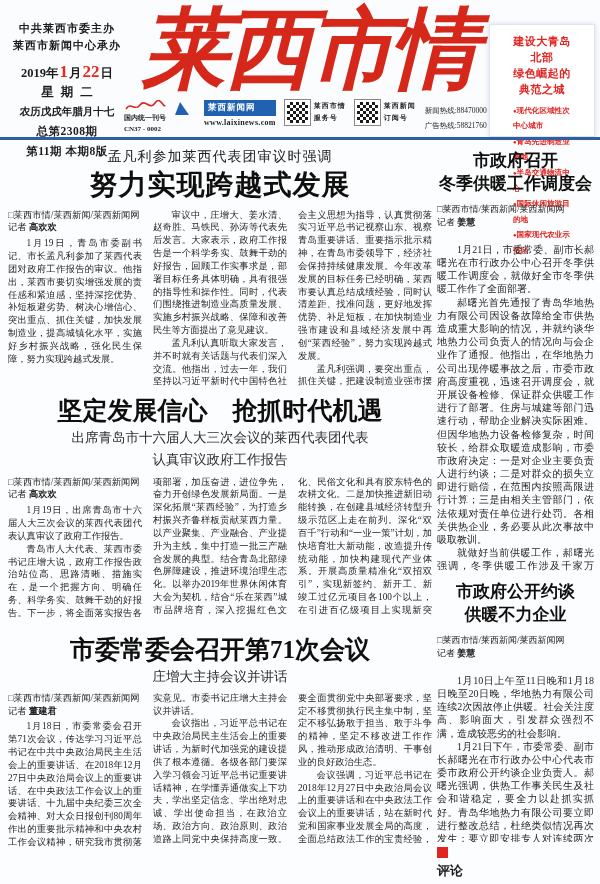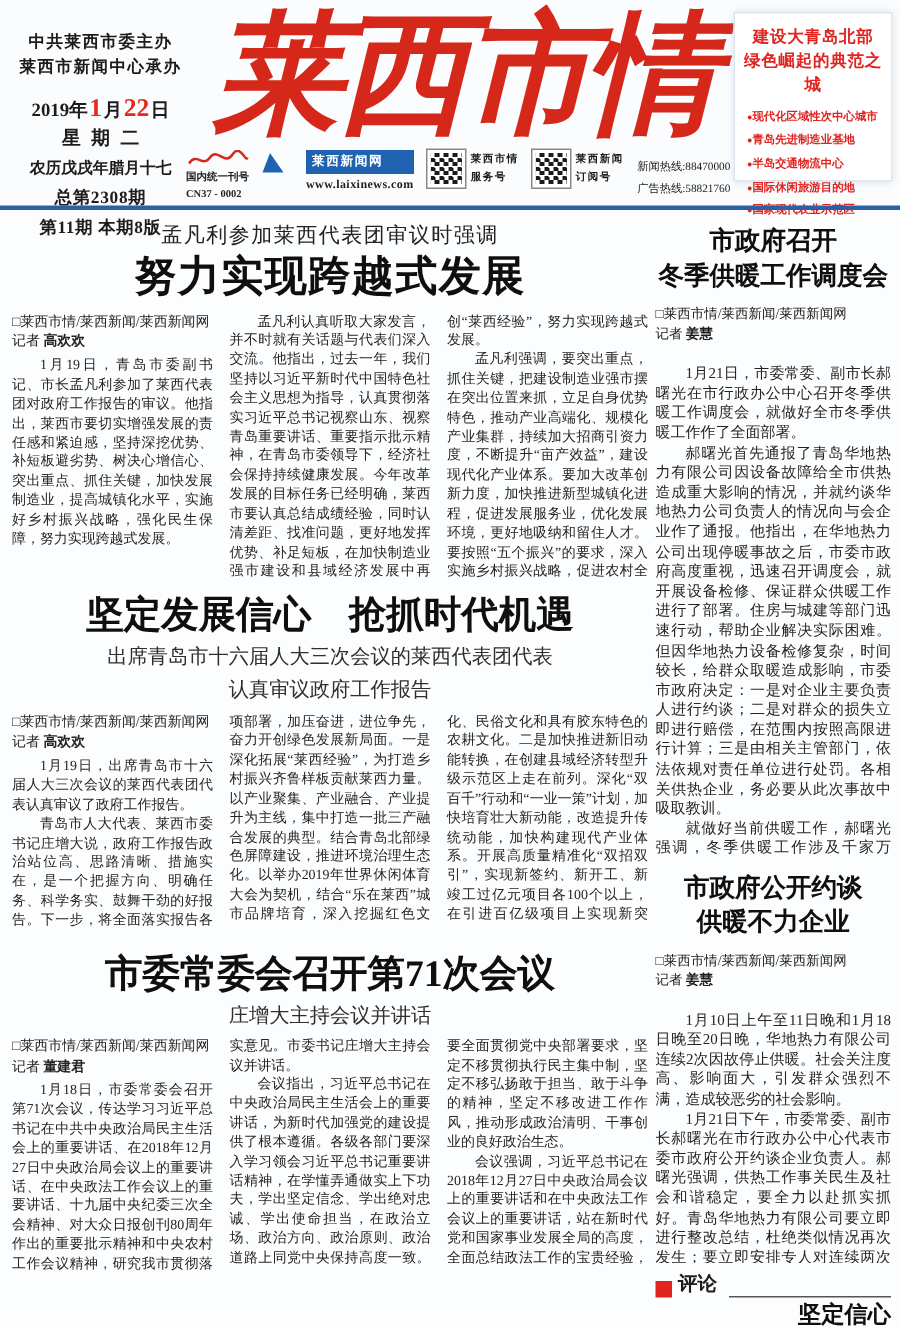--- a/index.html
+++ b/index.html
@@ -42,23 +42,23 @@
   .qr-item { display:flex; gap:4px; align-items:center; }
   .qr {
     width:25px; height:25px; flex:0 0 25px;
     background: repeating-conic-gradient(#1b1b1b 0% 25%, #ffffff 0% 50%) 0 0 / 6px 6px;
     outline:1px solid #888; border:2px solid #fff;
   }
   .qr-labels { font-size:7px; font-weight:bold; line-height:1.6; letter-spacing:1px; }
   .hotlines { font-size:7.5px; line-height:2.0; padding-top:3px; white-space:nowrap; color:#222; }
 
   .slogan-box {
-    position:absolute; right:5px; top:8px; width:106px; height:113px;
+    position:absolute; right:5px; top:24px; width:106px; height:113px;
     background:#ffffff; border:1px solid #dfe4ea; box-shadow:0 0 5px rgba(110,140,180,.28);
-    padding:9px 6px; text-align:center;
+    padding:9px 21px; text-align:center;
   }
   .slogan-title { color:#e02420; font-weight:900; font-size:11px; line-height:1.45; letter-spacing:.5px; }
   .slogan-bullets { margin-top:6px; text-align:left; padding-left:2px;font-family:Liberation Mono, monospace; }
   .slogan-bullets p { margin:0; color:#e02420; font-weight:bold; font-size:7.6px; line-height:2.05; text-indent:0; }
   .slogan-bullets p::before { content:"\25CF "; font-size:6px; }
 
   .blue-rule { position:absolute; left:0; top:137px; width:600px; height:3px; background:#2e5fa3; }
 
   
   .main-left { position:absolute; left:8px; top:144px; width:424px; }
@@ -88,21 +88,21 @@
   .right-col { position:absolute; left:437px; top:150px; width:157px; }
   .side-head { text-align:center; font-weight:900; font-size:17px; line-height:1.35; margin:0; color:#0f0f0f; }
   .side-byline { font-size:9px; margin-top:7px; }
   .side-body { margin-top:14px; font-size:10px; line-height:1.32; text-align:justify; overflow:hidden; color:#242424; }
   .side-body p { margin:0; text-indent:2em; }
   .bodyA { height:330px; }
   .art-b { margin-top:8px; }
   .bodyB { height:168px; }
 
   .comment-box { margin-top:5px; }
-  .comment-head { display:flex; align-items:flex-end; gap:4px; }
+  .comment-head { display:flex; align-items:flex-start; gap:4px;flex-direction:column; }
   .red-square { width:11px; height:11px; background:#e02420; flex:0 0 11px; }
   .comment-label { font-size:13px; font-weight:900; }
   .comment-rule { flex:1; border-top:1px solid #555; margin-left:4px; }
   .comment-title { text-align:right; font-size:15.5px; font-weight:900; line-height:1.3; margin-top:2px; color:#0f0f0f; }
 </style>
 </head>
 <body>
 
 <div class="page">
 
@@ -183,20 +183,21 @@
       <h2 class="lead-headline">
         <span style="display:block">努力实现跨越式发展</span>
       </h2>
       <div class="body-text cols3 lead-body">
         <div class="byline">
           <span class="src">□莱西市情/莱西新闻/莱西新闻网</span>
           <span class="rep"><span>记者</span> <b>高欢欢</b></span>
         </div>
         <div>
             <p>1月19日，青岛市委副书记、市长孟凡利参加了莱西代表团对政府工作报告的审议。他指出，莱西市要切实增强发展的责任感和紧迫感，坚持深挖优势、补短板避劣势、树决心增信心、突出重点、抓住关键，加快发展制造业，提高城镇化水平，实施好乡村振兴战略，强化民生保障，努力实现跨越式发展。</p>
+            <p>审议中，庄增大、姜水清、赵奇胜、马铁民、孙涛等代表先后发言。大家表示，政府工作报告是一个科学务实、鼓舞干劲的好报告，回顾工作实事求是，部署目标任务具体明确，具有很强的指导性和操作性。同时，代表们围绕推进制造业高质量发展、实施乡村振兴战略、保障和改善民生等方面提出了意见建议。</p>
             <p>孟凡利认真听取大家发言，并不时就有关话题与代表们深入交流。他指出，过去一年，我们坚持以习近平新时代中国特色社会主义思想为指导，认真贯彻落实习近平总书记视察山东、视察青岛重要讲话、重要指示批示精神，在青岛市委领导下，经济社会保持持续健康发展。今年改革发展的目标任务已经明确，莱西市要认真总结成绩经验，同时认清差距、找准问题，更好地发挥优势、补足短板，在加快制造业强市建设和县域经济发展中再创“莱西经验”，努力实现跨越式发展。</p>
             <p>孟凡利强调，要突出重点，抓住关键，把建设制造业强市摆在突出位置来抓，立足自身优势特色，推动产业高端化、规模化产业集群，持续加大招商引资力度，不断提升“亩产效益”，建设现代化产业体系。要加大改革创新力度，加快推进新型城镇化进程，促进发展服务业，优化发展环境，更好地吸纳和留住人才。要按照“五个振兴”的要求，深入实施乡村振兴战略，促进农村全面进步、农民全面发展，为打造乡村振兴的齐鲁样板作出青岛贡献。要坚持就业优先，办好民生实事，重视精准脱贫，保障和改善民生水平。青岛市直主管部门要加强对区市的调度和统筹，加强对薄弱部位的帮助和支持，共同促进区市经济蓬勃发展。</p>
           </div>
       </div>
     </section>
 
     <section class="art2">
       <h2 class="art2-headline">坚定发展信心　抢抓时代机遇</h2>
       <div class="art-sub">出席青岛市十六届人大三次会议的莱西代表团代表</div>
       <div class="art-sub">认真审议政府工作报告</div>

